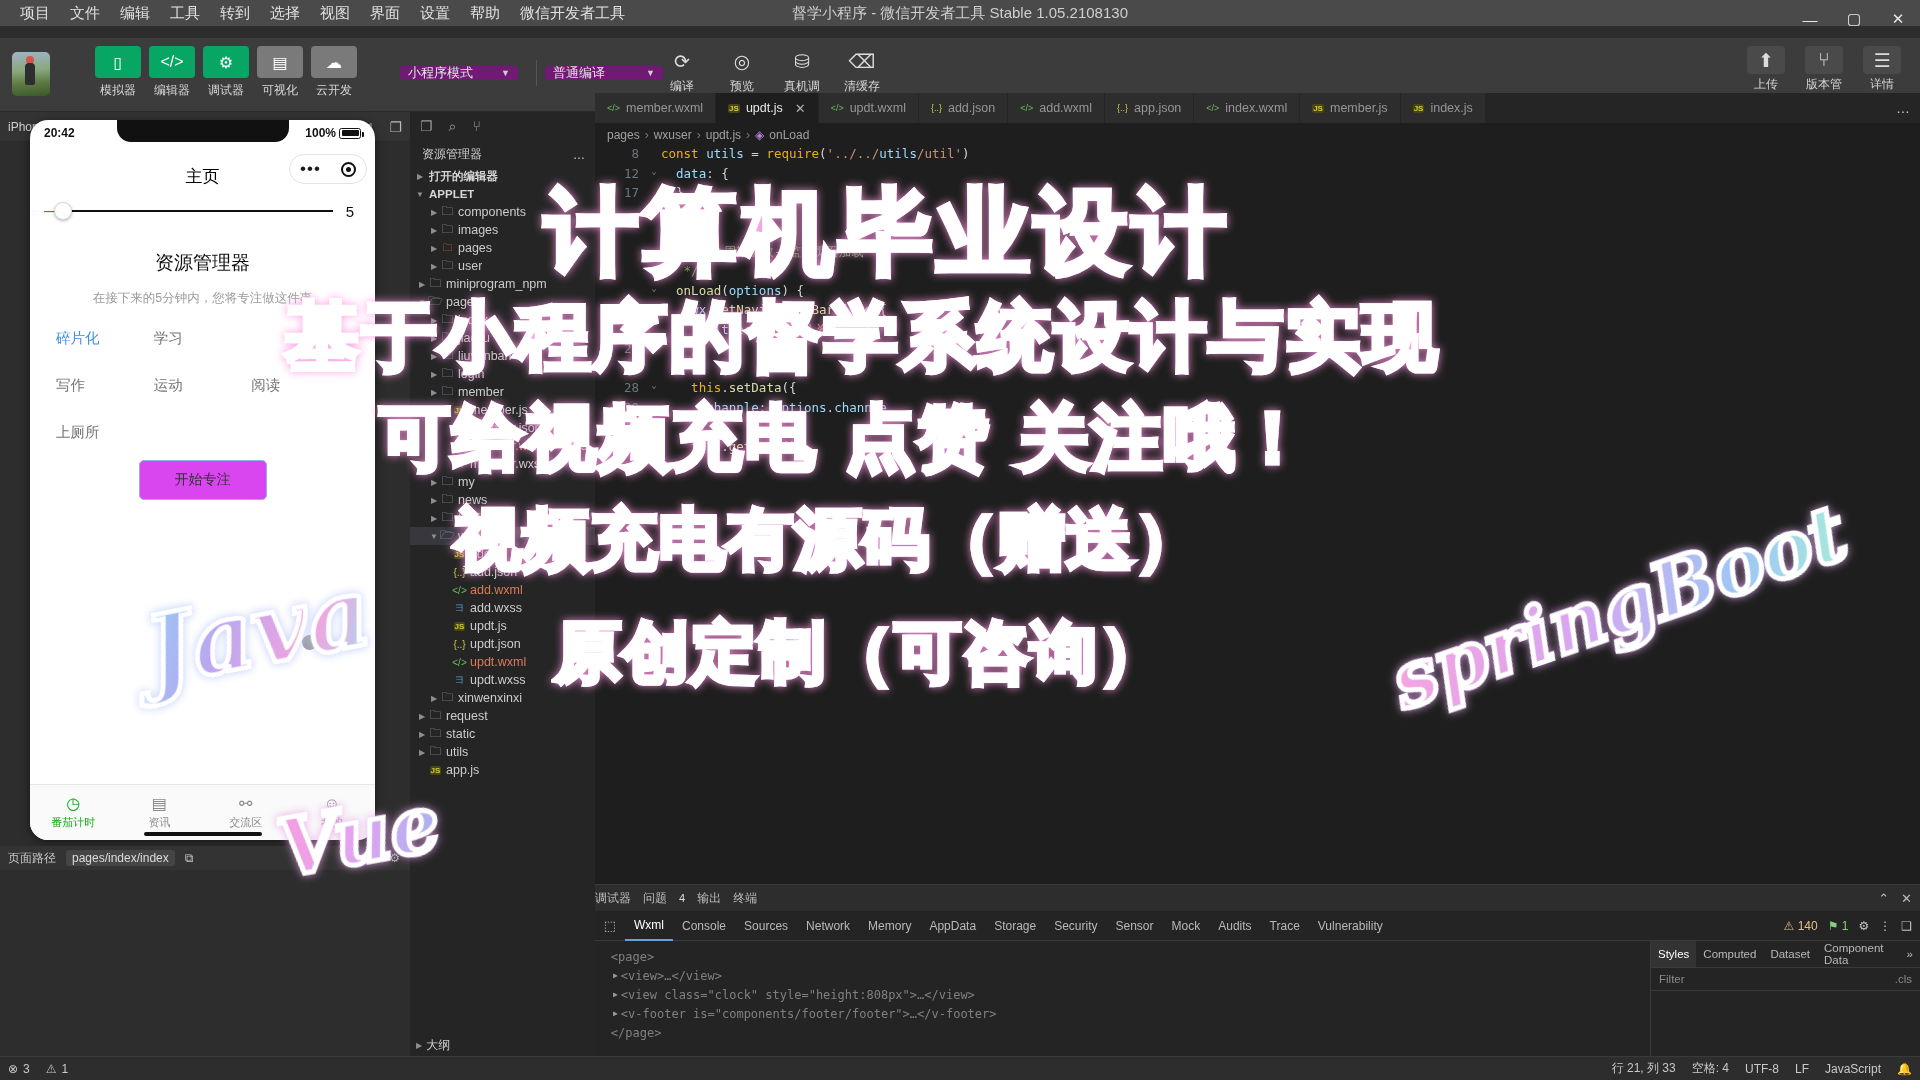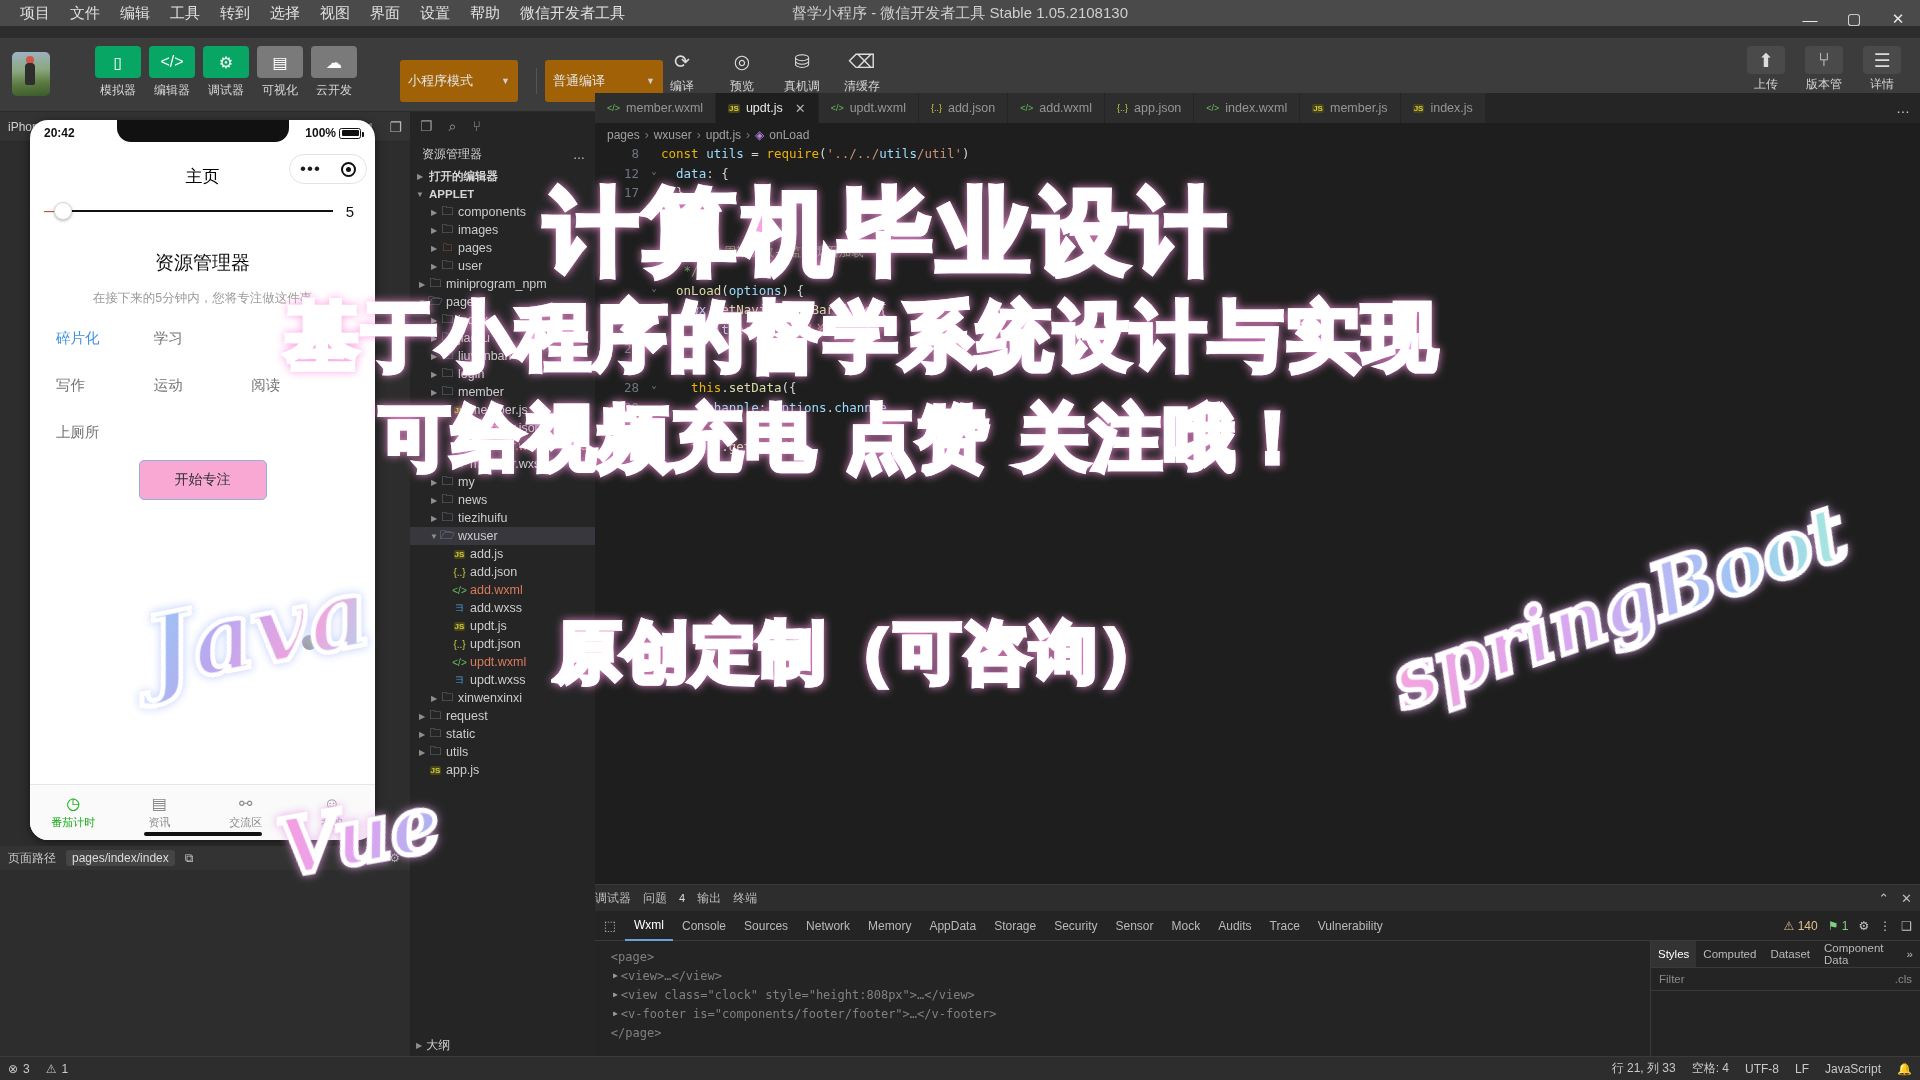--- a/index.html
+++ b/index.html
@@ -54,21 +54,21 @@
   .tool-group { position: absolute; left: 95px; top: 8px; display: flex; gap: 8px; }
   .tool-btn { width: 46px; text-align: center; }
   .tool-btn .sq {
     width: 46px; height: 32px; border-radius: 4px; background: #07a664;
     display: flex; align-items: center; justify-content: center; color: #fff;
   }
   .tool-btn.grey .sq { background: #7a7a7a; }
   .tool-btn .lbl { color: #d6d6d6; font-size: 12px; margin-top: 4px; white-space: nowrap; }
   .selects { position: absolute; left: 400px; top: 22px; display: flex; align-items: center; gap: 0; }
   .sel {
-    background: #a16207; border-radius: 3px; height: 42px; min-width: 118px;
+    background: #701a75; border-radius: 3px; height: 14px; min-width: 118px;
     display: flex; align-items: center; padding: 0 8px; color: #e4e4e4; font-size: 13px;
     justify-content: space-between; margin-right: 10px;
   }
   .sel .caret { font-size: 9px; color: #cfcfcf; margin-left: 12px; }
   .vdiv { width: 1px; height: 26px; background: #555; margin: 0 8px; }
   .act-group { position: absolute; left: 660px; top: 8px; display: flex; gap: 16px; }
   .act { width: 44px; text-align: center; color: #d4d4d4; }
   .act .ic { height: 30px; display:flex; align-items:center; justify-content:center; font-size: 19px; color: #dcdcdc; }
   .act .lbl { font-size: 12px; margin-top: 2px; }
   .right-group { position: absolute; right: 16px; top: 8px; display: flex; gap: 14px; }
@@ -114,21 +114,21 @@
   .slnum { font-size: 15px; color:#111; width: 18px; text-align:center; }
   .ph-h1 { text-align:center; font-size:19px; color:#111; margin-top: 30px; }
   .ph-sub { text-align:center; font-size:12.5px; color:#9b9b9b; margin-top: 14px; }
   .tasks { margin-top: 22px; padding: 0 26px; }
   .trow { display:flex; margin-bottom: 28px; }
   .tcell { flex:1; font-size:14.5px; color:#737373; }
   .tcell.active { color:#3a8ee6; }
   .startbtn {
     position:absolute; left: 50%; transform:translateX(-50%); top: 340px;
     width: 128px; height: 40px; border:1px solid #8fb2dd; border-radius:5px;
-    display:flex; align-items:center; justify-content:center; font-size:14px; color:#333; background:#f9a8d4;
+    display:flex; align-items:center; justify-content:center; font-size:14px; color:#333; background:#d946ef;
   }
   .greydot { position:absolute; left: 272px; top: 515px; width: 15px; height: 15px; border-radius: 50%; background: #9e9e9e; }
   .tabbar {
     position:absolute; left:0; bottom: 0; width: 345px; height: 56px; background:#fafafa;
     border-top:1px solid #e6e6e6; display:flex;
   }
   .tb { flex:1; display:flex; flex-direction:column; align-items:center; justify-content:center; gap:3px;
         font-size:11px; color:#8a8a8a; }
   .tb.on { color:#1aad19; }
   .tb .gi { font-size:16px; line-height:1; }
@@ -930,18 +930,19 @@
       <div class="sb-item">UTF-8</div>
       <div class="sb-item">LF</div>
       <div class="sb-item">JavaScript</div>
       <div class="sb-item">🔔</div>
     </div>
   </div>
 
   <div class="ov ov1 gtext">计算机毕业设计</div>
   <div class="ov ov2 gtext">基于小程序的督学系统设计与实现</div>
   <div class="ov ov3 gtext">可给视频充电 点赞 关注哦！</div>
+  <div class="ov ov4 gtext">视频充电有源码（赠送）</div>
   <div class="ov ov5 gtext">原创定制（可咨询）</div>
   <div class="ov ov-java">Java</div>
   <div class="ov ov-vue">Vue</div>
   <div class="ov ov-spring">springBoot</div>
 
 </div>
 
 </body></html>

